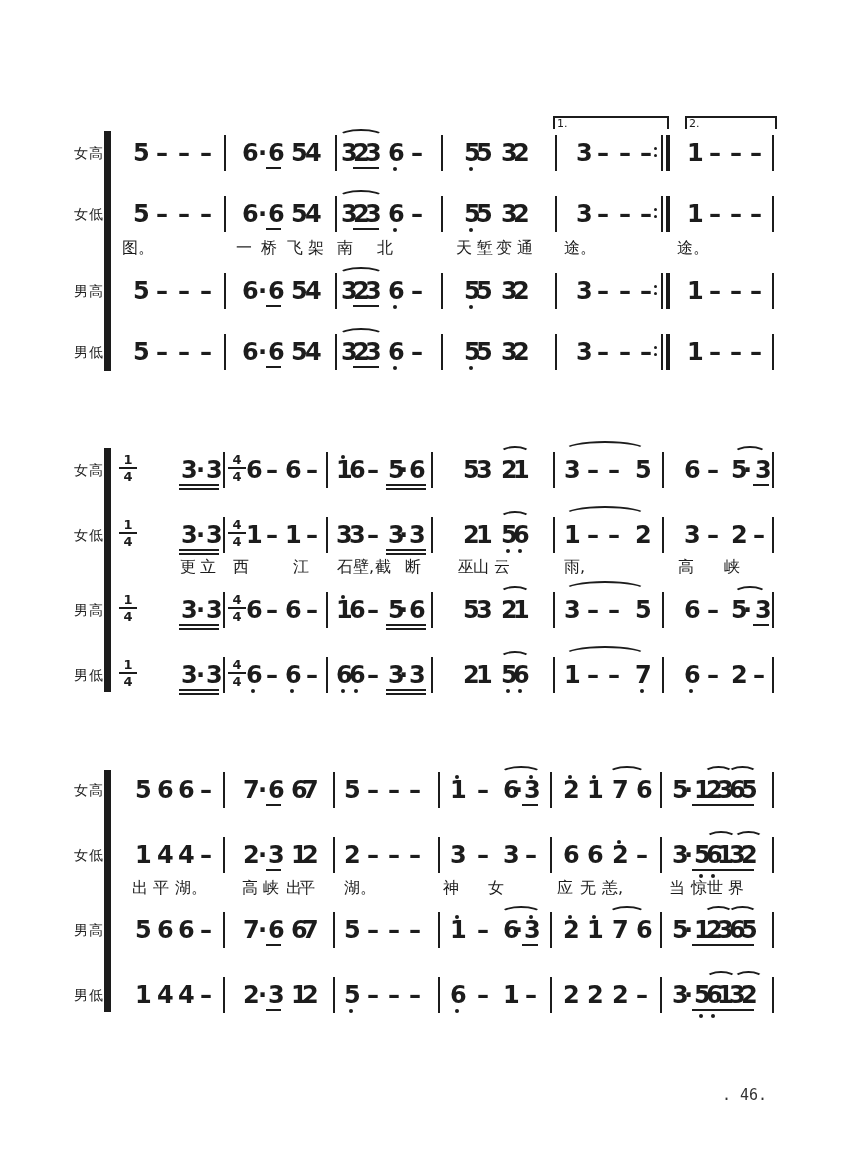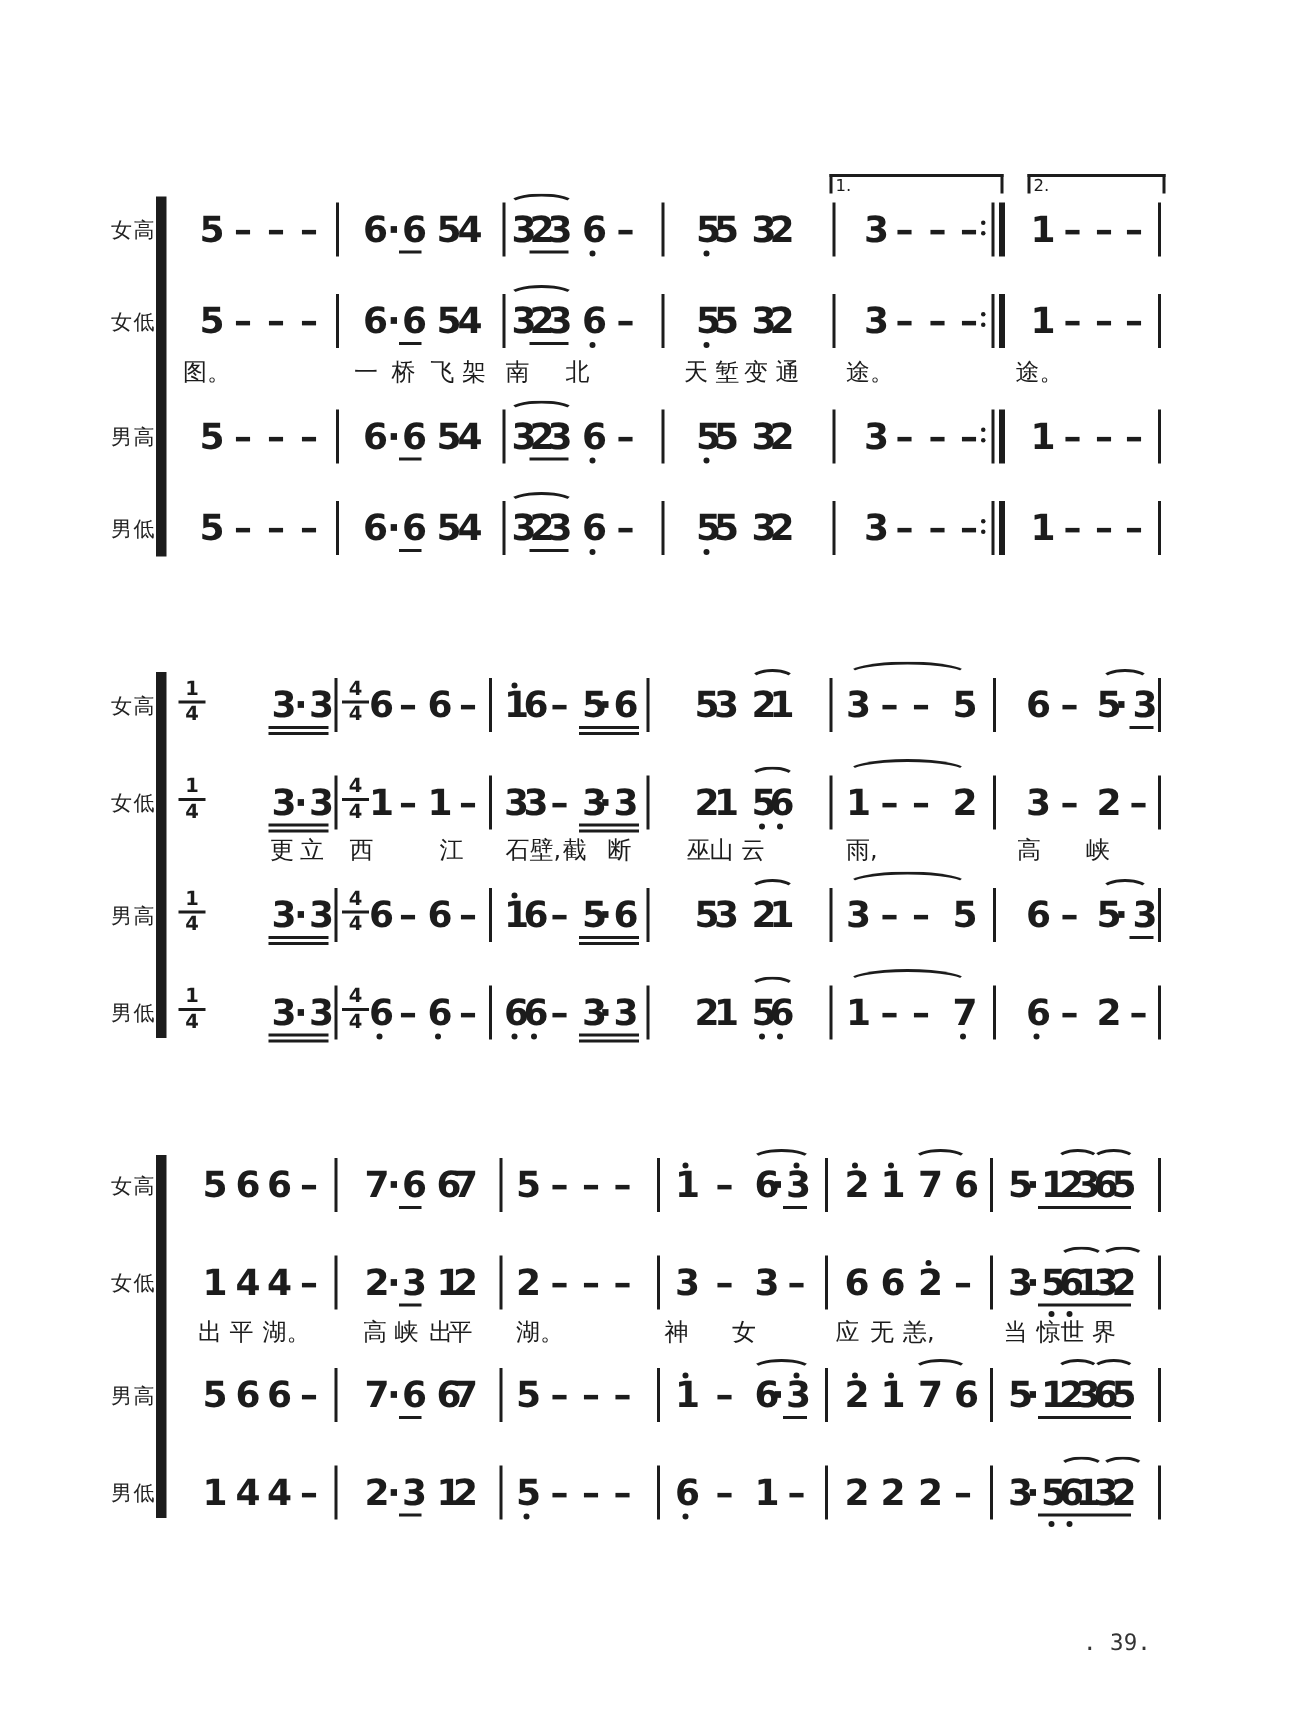--- a/index.html
+++ b/index.html
@@ -19,21 +19,21 @@
   .frac{position:absolute;width:18px;text-align:center;font-size:13px;font-weight:700;line-height:13px;color:#1c1c1c;}
   .frac .fl{height:2px;background:#1c1c1c;margin:1px 0;}
   .repdot{position:absolute;width:3px;height:3px;border-radius:50%;background:#1c1c1c;}
   .pageno{position:absolute;left:722px;top:1086px;font-family:"DejaVu Sans Mono",monospace;
           font-size:15px;color:#333;}
 </style>
 </head>
 <body>
 
 <div class="sheet">
-  <div class="pageno">. 39.</div>
+  <div class="pageno">. 46.</div>
 <div class="sysbar" style="left: 104px; top: 131px; height: 240px;"></div>
     <div class="lab" style="left: 74px; top: 145px;">女高</div>
     <div class="tok" style="left: 133px; top: 141px;">5</div>
     <div class="tok" style="left: 156px; top: 141px;">–</div>
     <div class="tok" style="left: 178px; top: 141px;">–</div>
     <div class="tok" style="left: 200px; top: 141px;">–</div>
     <div class="vbar" style="left: 224px; top: 135px; height: 36px;"></div>
     <div class="tok" style="left: 242px; top: 141px;">6</div>
     <div class="tok" style="left: 258px; top: 141px;">·</div>
     <div class="tok" style="left: 268px; top: 141px;">6</div>

